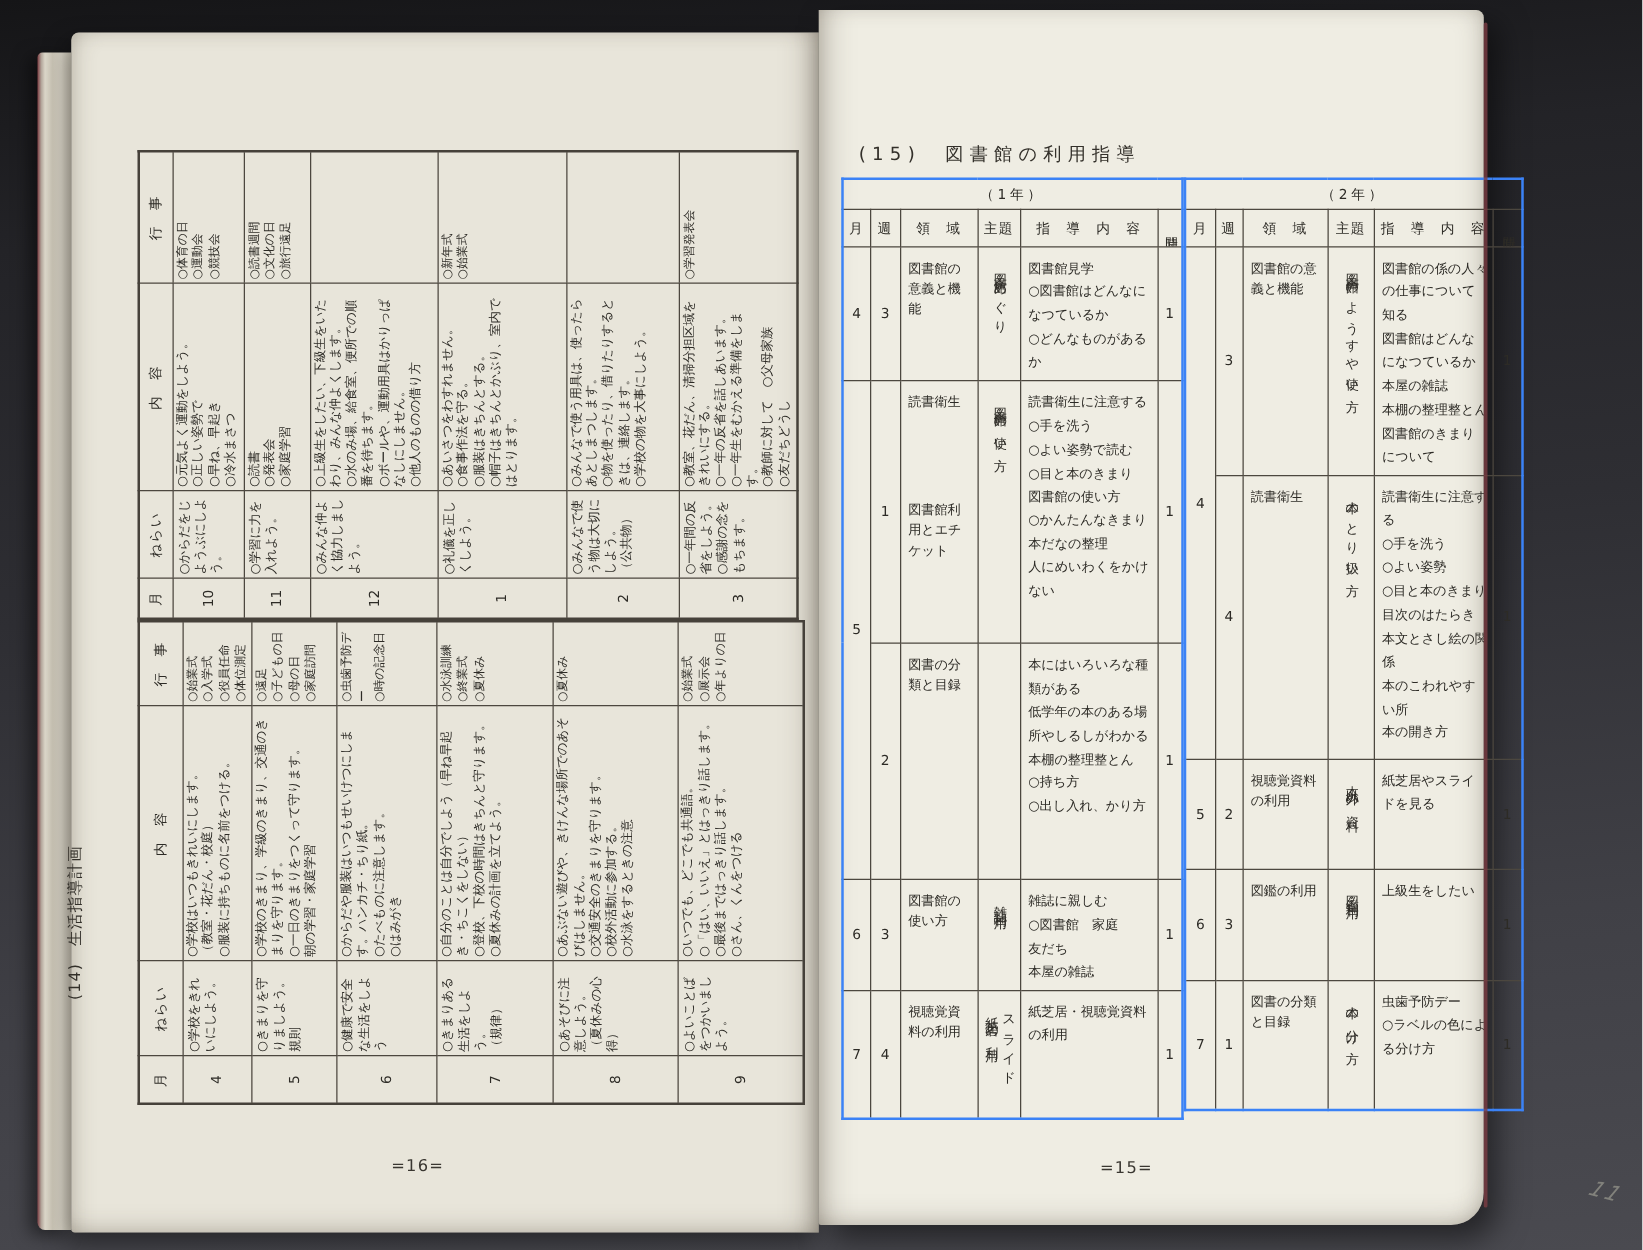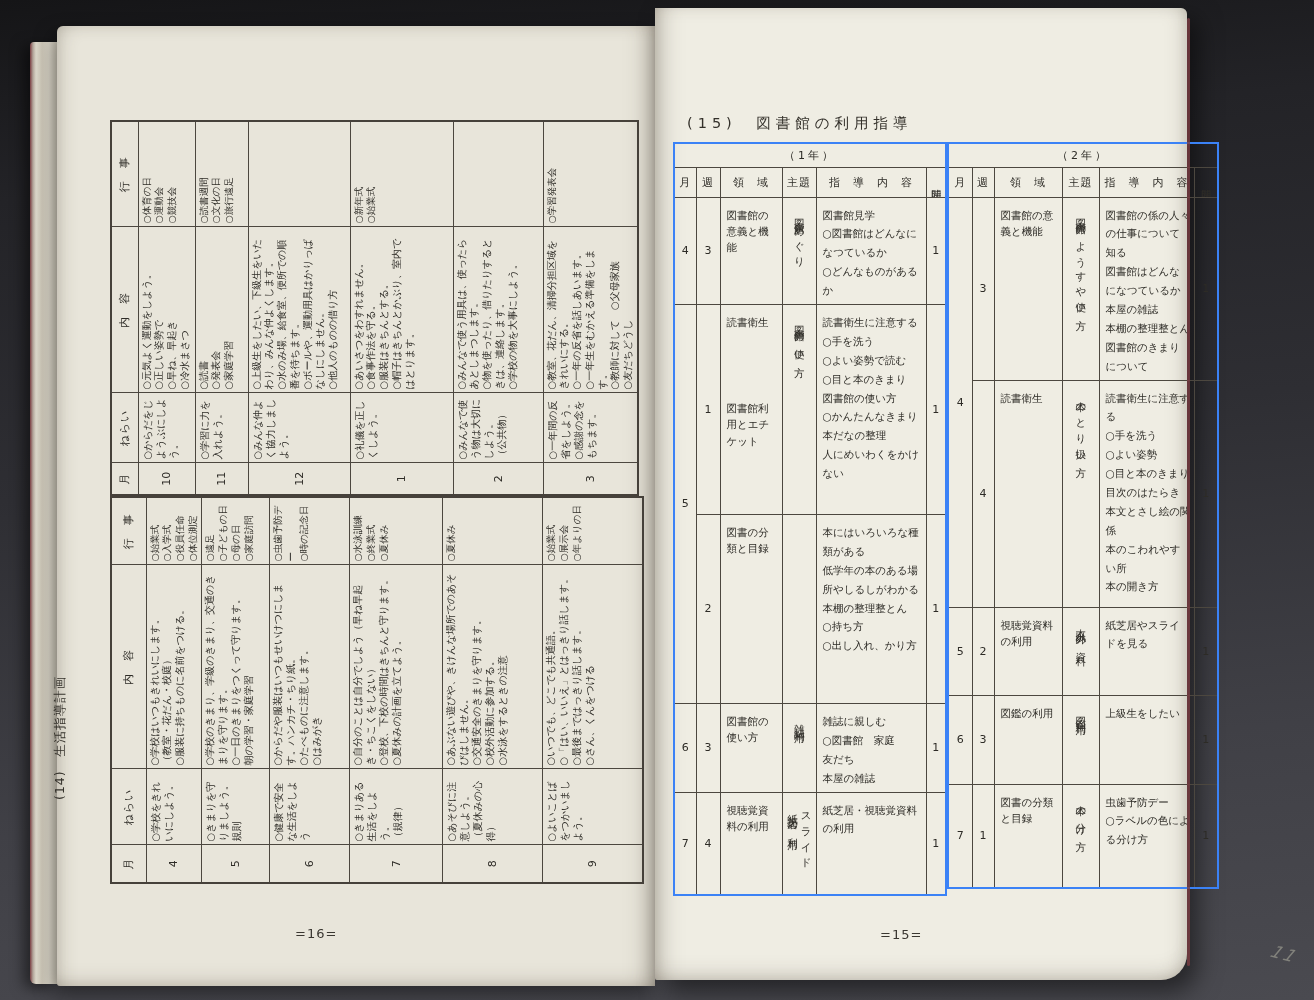--- a/index.html
+++ b/index.html
@@ -26,21 +26,21 @@
   .t14-tables{position:absolute;left:0;top:60px;display:flex;align-items:flex-start;}
   table{border-collapse:collapse;table-layout:fixed;}
   .t14{border:2px solid #46413a;}
   .t14 th,.t14 td{border:1px solid #4c473f;padding:2px 3px;vertical-align:top;overflow:hidden;}
   .t14 th{font-weight:normal;font-size:11px;text-align:center;vertical-align:middle;letter-spacing:1px;}
   .c-mon{font-size:11px;text-align:center;vertical-align:middle !important;}
   .c-aim{font-size:10px;line-height:1.3;white-space:pre-line;}
   .c-cont{font-size:10px;line-height:1.28;white-space:pre-line;}
   .c-ev{font-size:9.5px;line-height:1.34;white-space:pre-line;padding-left:2px;}
   .pgnum{position:absolute;font-size:13px;letter-spacing:1px;color:#3a3731;}
-  .pg16{left:238px;top:900px;}
+  .pg16{left:256px;top:900px;}
   .pg17{left:225px;top:919px;}
   
   .t15-title{position:absolute;left:32px;top:106px;font-size:14.5px;letter-spacing:5px;color:#33302a;white-space:nowrap;}
   .t15-wrap{position:absolute;left:18px;top:134px;display:flex;align-items:flex-start;}
   .t15{border:2px solid #3b82f6;}
   .t15 th,.t15 td{border:1px solid #4c473f;overflow:hidden;}
   .t15 th{font-weight:normal;font-size:11px;text-align:center;vertical-align:middle;letter-spacing:1px;padding:1px;}
   .cap{text-align:center;font-size:11px;letter-spacing:3px;vertical-align:middle !important;}
   .c-week,.c-time{text-align:center;font-size:11px;vertical-align:middle;}
   .c-reg{font-size:10.5px;line-height:1.55;padding:9px 3px 4px 6px;vertical-align:top;}

